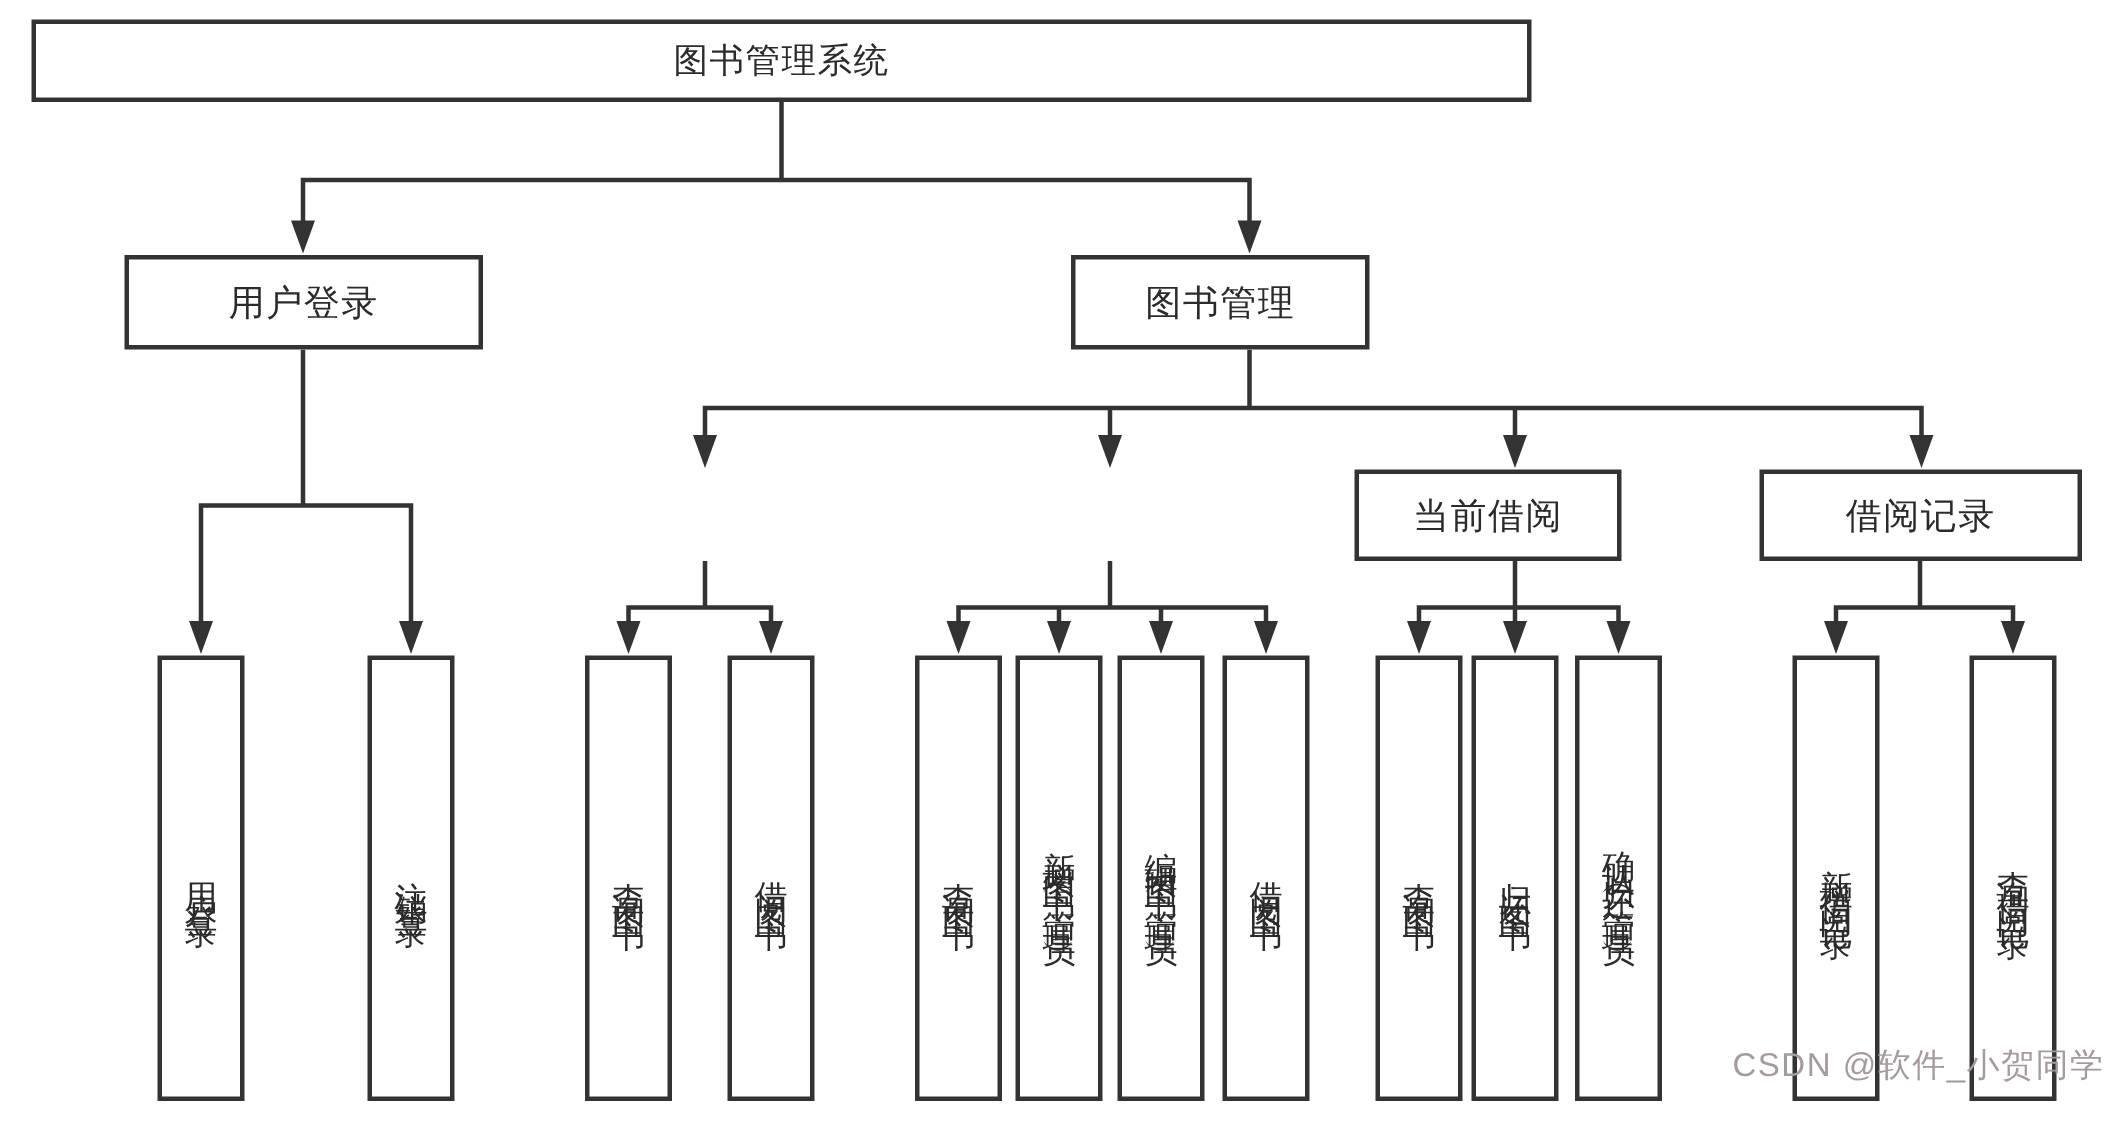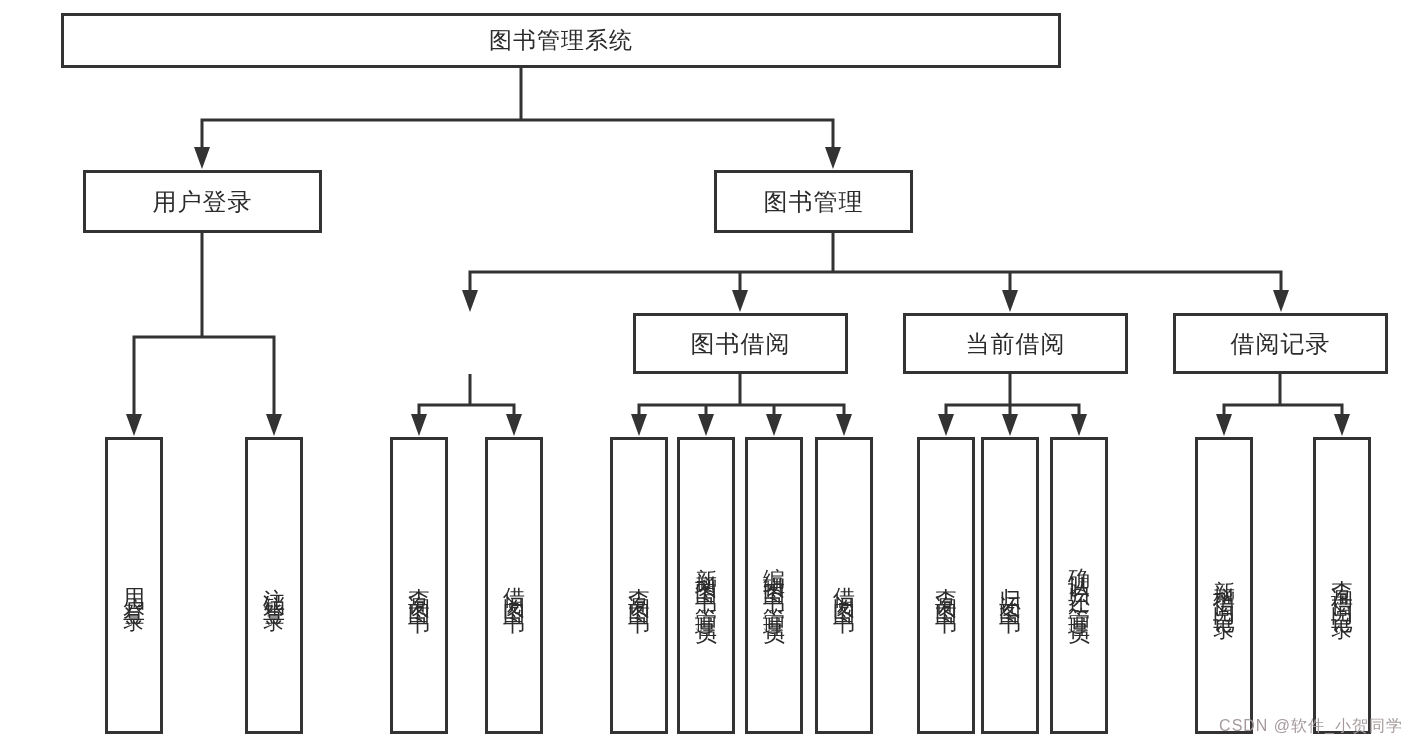--- a/index.html
+++ b/index.html
@@ -8,28 +8,28 @@
     font-family:"Liberation Sans","DejaVu Sans",sans-serif;
     color:var(--text,#2b2b2b);
   }
   .connectors{position:absolute;left:0;top:0;z-index:0;color:var(--line,#333333);}
   .box{
     position:absolute;box-sizing:border-box;background:#ffffff;
     border:3px solid var(--line,#333333);
     display:flex;align-items:center;justify-content:center;
     z-index:1;font-size:24px;letter-spacing:1px;white-space:nowrap;
   }
-  .root{font-size:23px;margin-left:40px;}
+  .root{font-size:23px;}
   .vbox{
     writing-mode:vertical-rl;text-orientation:mixed;
     font-size:22px;letter-spacing:8px;line-height:1;white-space:normal;
   }
   .watermark{
-    position:absolute;top:716px;right:2px;z-index:2;
-    font-size:16px;letter-spacing:1px;white-space:nowrap;
+    position:absolute;top:695px;right:2px;z-index:2;
+    font-size:22px;letter-spacing:1px;white-space:nowrap;
     color:var(--watermark,#a59a9c);
   }
 </style>
 </head>
 <body>
 
 <div class="stage">
 
   <svg class="connectors" width="1405" height="747" viewBox="0 0 1405 747">
     <path fill="none" stroke="currentColor" stroke-width="3" d="
@@ -63,22 +63,21 @@
       <polygon points="1216,414 1232,414 1224,436"></polygon>
       <polygon points="1334,414 1350,414 1342,436"></polygon>
     </g>
   </svg>
 
   <div class="box root" style="left:21px;top:13px;width:1000px;height:55px">图书管理系统</div>
 
   <div class="box" style="left:83px;top:170px;width:239px;height:63px">用户登录</div>
   <div class="box" style="left:714px;top:170px;width:199px;height:63px">图书管理</div>
 
-  <div class="box" style="left:633px;top:313px;width:215px;height:61px">图书借阅</div>
-  <div class="box" style="left:903px;top:313px;width:225px;height:61px">当前借阅</div>
+  <div class="box" style="left:903px;top:313px;width:178px;height:61px">当前借阅</div>
   <div class="box" style="left:1173px;top:313px;width:215px;height:61px">借阅记录</div>
 
   <div class="box vbox" style="left:105px;top:437px;width:58px;height:297px">用户登录</div>
   <div class="box vbox" style="left:245px;top:437px;width:58px;height:297px">注销登录</div>
 
   <div class="box vbox" style="left:390px;top:437px;width:58px;height:297px">查询图书</div>
   <div class="box vbox" style="left:485px;top:437px;width:58px;height:297px">借阅图书</div>
 
   <div class="box vbox" style="left:610px;top:437px;width:58px;height:297px">查询图书</div>
   <div class="box vbox" style="left:677px;top:437px;width:58px;height:297px">新增图书（管理员）</div>

